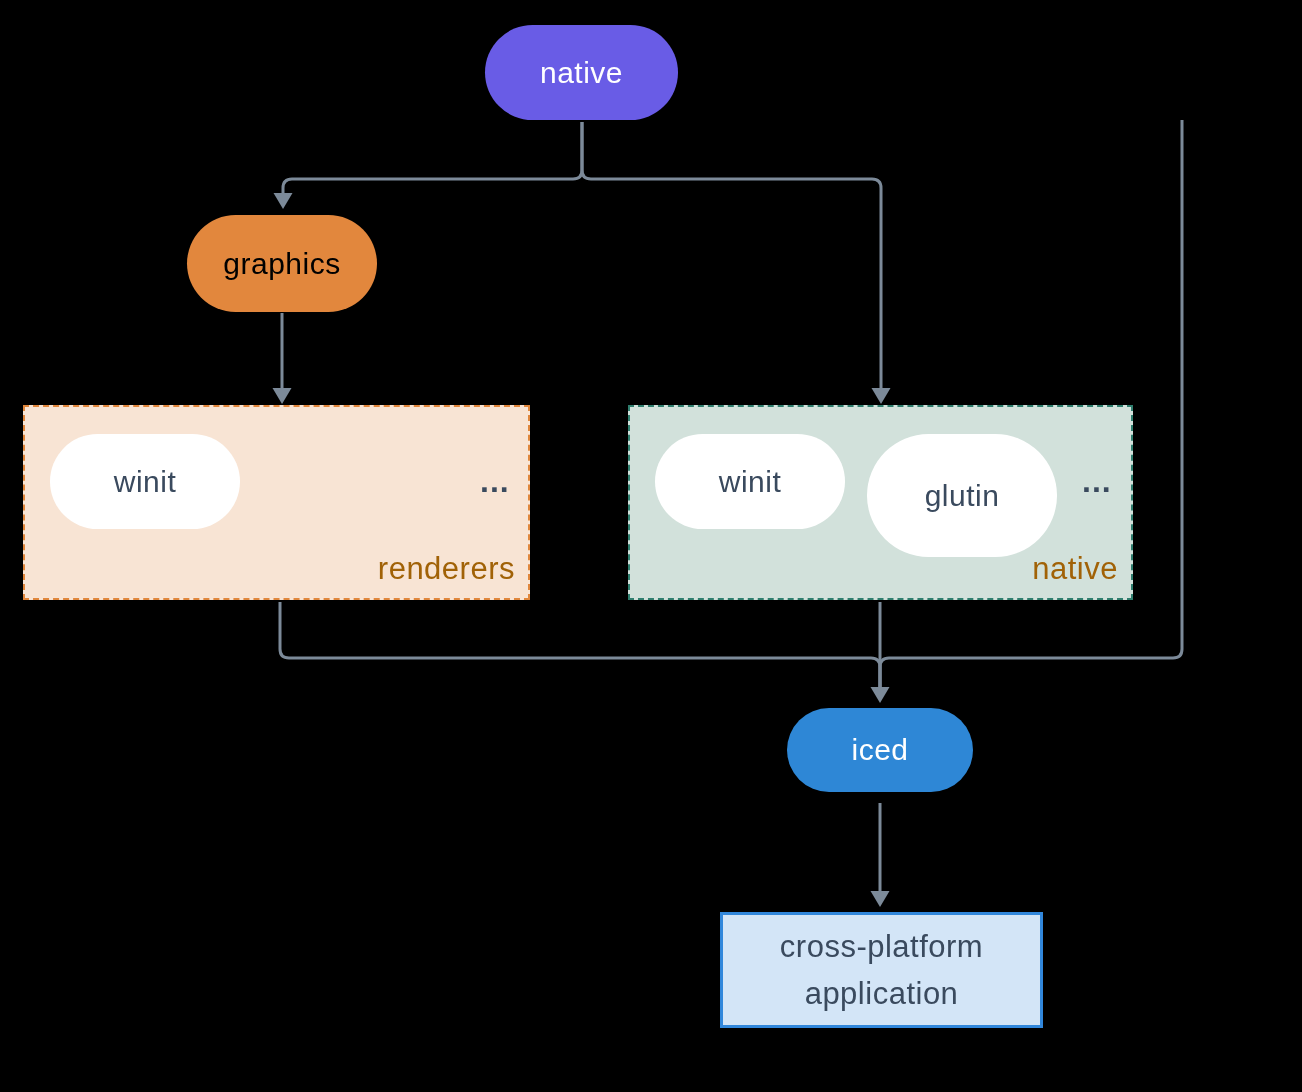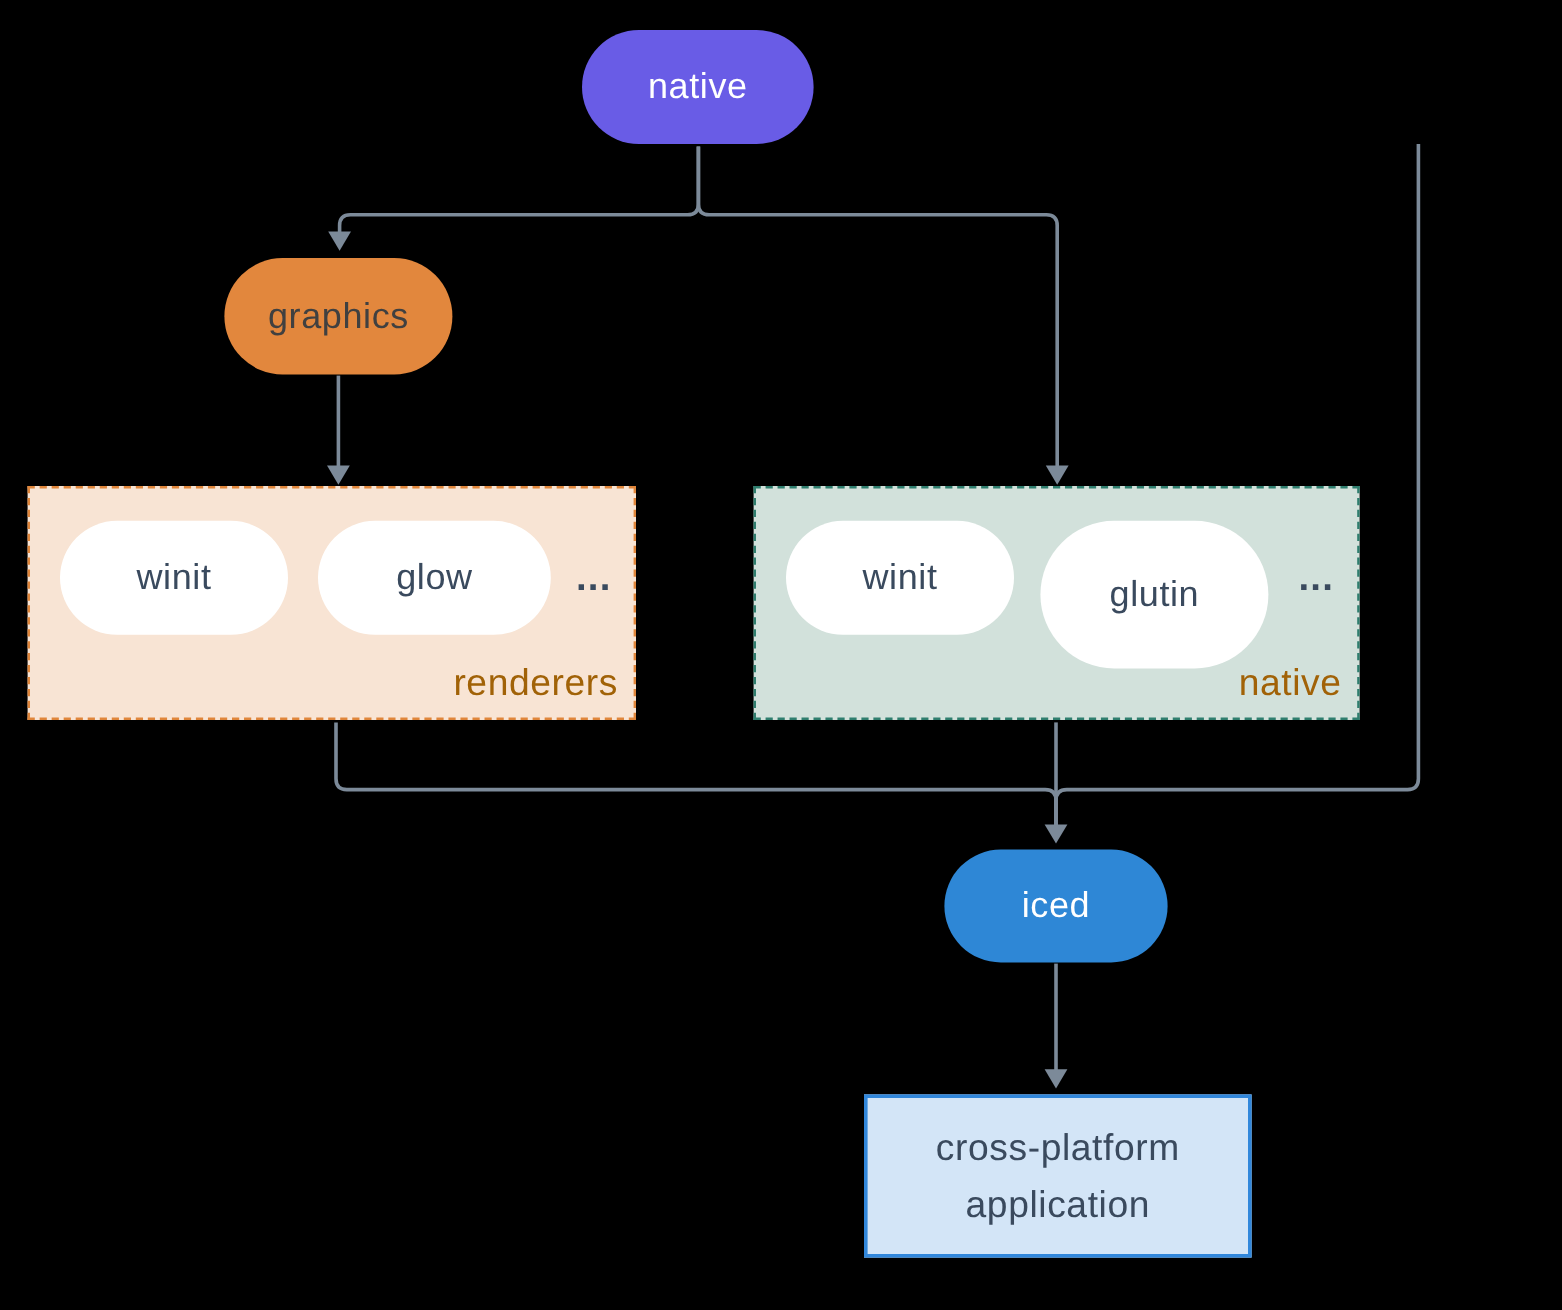--- a/index.html
+++ b/index.html
@@ -6,42 +6,42 @@
   .stage{
     position:relative;width:1302px;height:1092px;background:#000;
     font-family:"Liberation Sans",sans-serif;overflow:hidden;
   }
   svg.connectors{position:absolute;left:0;top:0;width:1302px;height:1092px;}
   .pill{
     position:absolute;border-radius:999px;display:flex;
     align-items:center;justify-content:center;font-size:30px;letter-spacing:0.5px;
   }
   .pill.purple{background:#695ce6;color:#ffffff;}
-  .pill.orange{background:#e2873d;color:#404040;}
+  .pill.orange{background:#e2873d;color:#000000;}
   .pill.blue{background:#2e87d6;color:#ffffff;}
   .pill.white{background:#ffffff;color:#3a4a5e;}
   .group{position:absolute;border:2px dashed;box-sizing:border-box;}
   .group.renderers{left:23px;top:405px;width:507px;height:195px;background:#f8e4d4;border-color:#e0863b;}
   .group.shells{left:628px;top:405px;width:505px;height:195px;background:#d2e1db;border-color:#2f7e6e;}
   .group-label{
     position:absolute;right:13px;bottom:11px;font-size:31px;color:#a16207;letter-spacing:0.5px;
   }
   .dots{position:absolute;font-size:32px;color:#3a4a5e;font-weight:bold;letter-spacing:1px;}
   .appbox{
-    position:absolute;left:720px;top:912px;width:323px;height:136px;box-sizing:border-box;
+    position:absolute;left:720px;top:912px;width:323px;height:116px;box-sizing:border-box;
     background:#d3e5f7;border:3px solid #3187db;color:#3a4a5e;
     font-size:31px;line-height:47px;letter-spacing:0.5px;
     display:flex;align-items:center;justify-content:center;text-align:center;
     padding:4px 14px;
   }
   
   .node-native{left:485px;top:25px;width:193px;height:95px;}
   .node-web{left:1087px;top:25px;width:190px;height:93px;}
   .node-graphics{left:187px;top:215px;width:190px;height:97px;}
-  .node-iced{left:787px;top:708px;width:186px;height:94px;align-items:center;}
+  .node-iced{left:787px;top:708px;width:186px;height:84px;align-items:center;}
   .pill-wgpu{left:25px;top:27px;width:190px;height:95px;}
   .pill-glow{left:240px;top:27px;width:194px;height:95px;}
   .dots-renderers{left:455px;top:56px;}
   .pill-winit{left:25px;top:27px;width:190px;height:95px;align-items:center;}
   .pill-glutin{left:237px;top:27px;width:190px;height:123px;}
   .dots-shells{left:452px;top:56px;}
 </style>
 </head>
 <body>
 
@@ -72,23 +72,20 @@
 
 
   <div class="pill orange node-graphics">
     <span>graphics</span>
   </div>
 
   <div class="group renderers">
     <div class="pill white pill-wgpu">
       <span>winit</span>
     </div>
-    <div class="pill white pill-glow">
-      <span>glow</span>
-    </div>
     <span class="dots dots-renderers">...</span>
     <span class="group-label">renderers</span>
   </div>
 
   <div class="group shells">
     <div class="pill white pill-winit">
       <span>winit</span>
     </div>
     <div class="pill white pill-glutin">
       <span>glutin</span>

